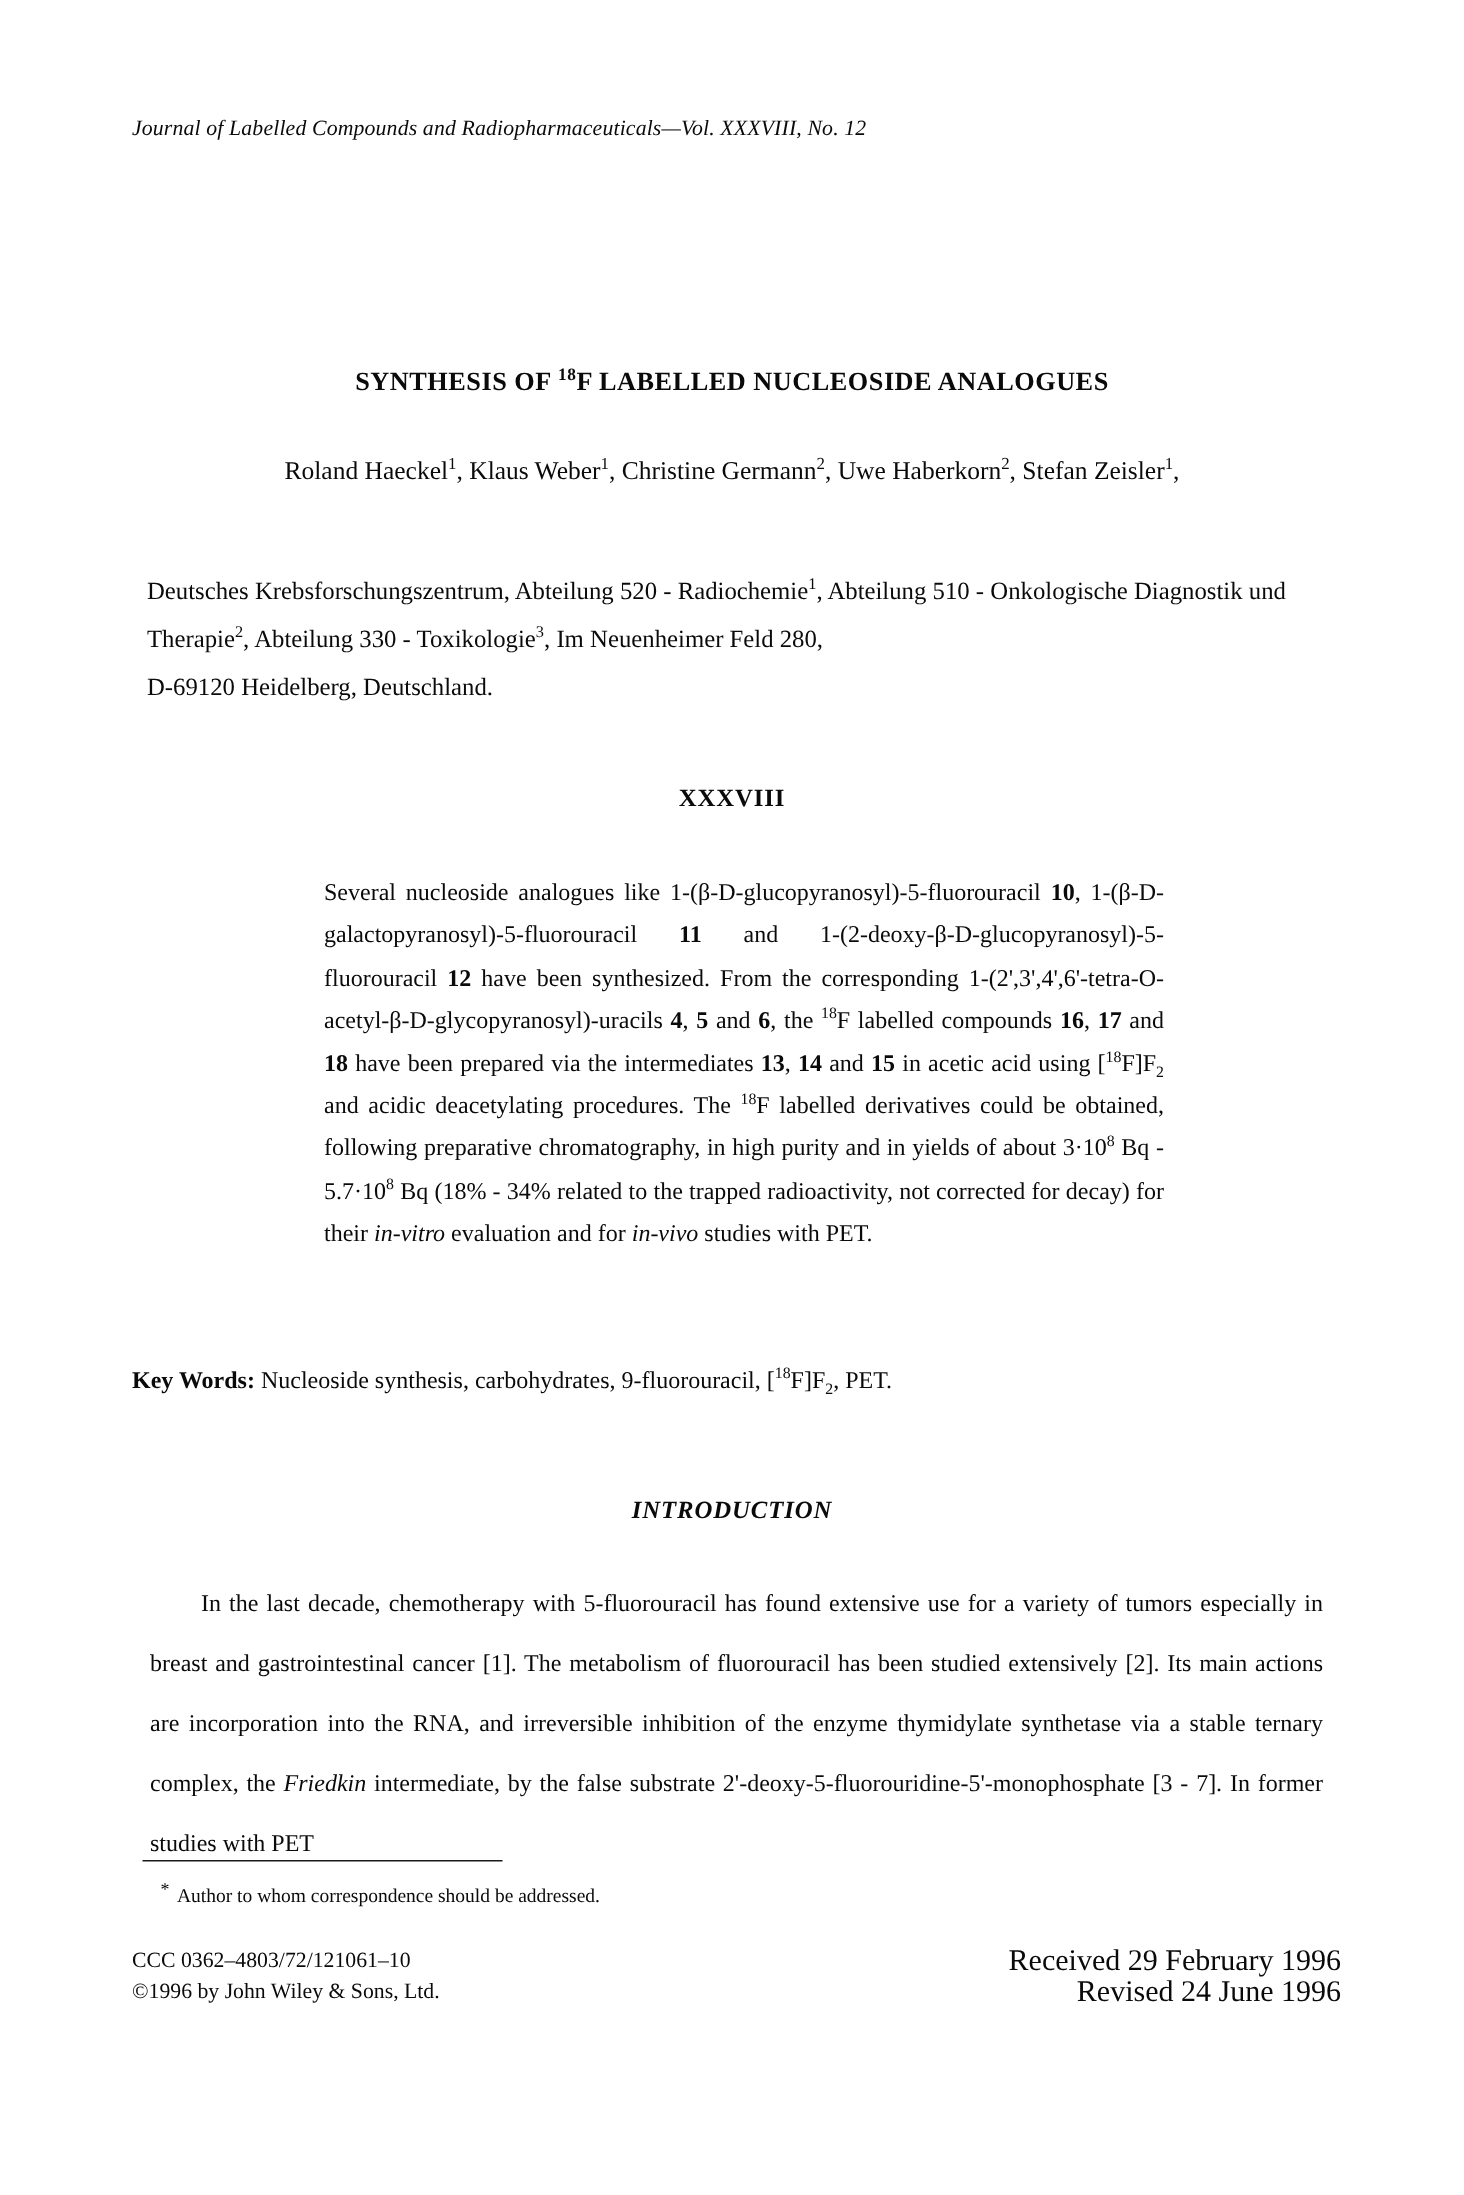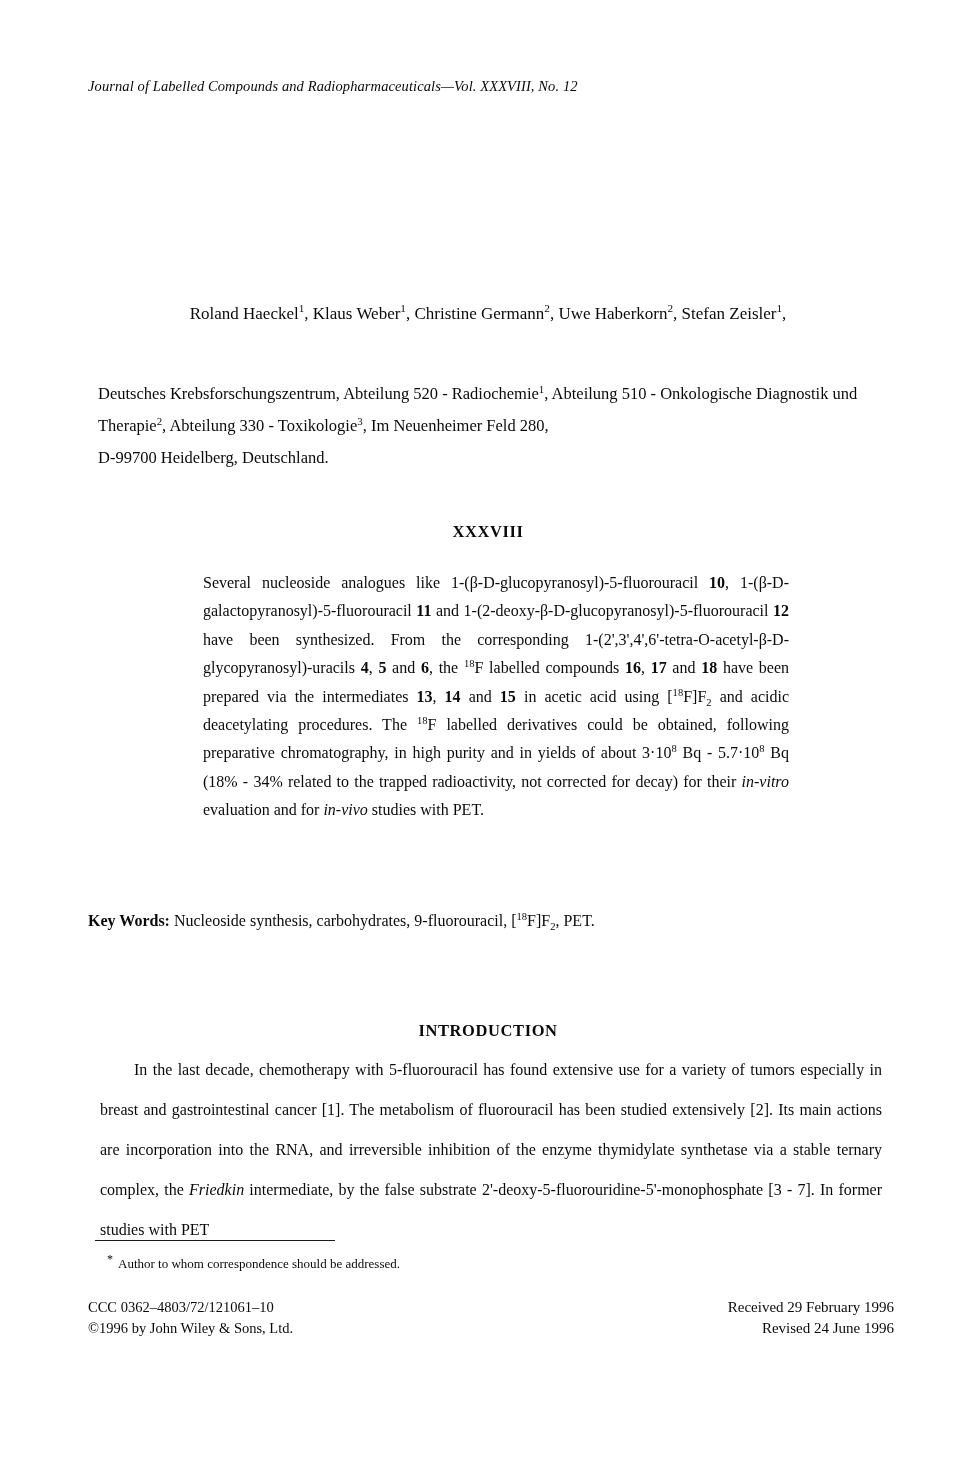--- a/index.html
+++ b/index.html
@@ -73,34 +73,34 @@
   .section-heading {
     position: absolute;
     width: 800px;
     left: 88px;
     text-align: center;
     font-size: 16.5px;
     font-weight: bold;
     letter-spacing: 0.6px;
   }
   .section-heading.summary { top: 508px; }
-  .section-heading.introduction { top: 1007px; }
+  .section-heading.introduction { top: 983px; font-style: italic; }
 
   
   .abstract {
     position: absolute;
     left: 200px;
     top: 566px;
     width: 592px;
     text-align: justify;
     text-justify: inter-word;
     font-size: 16px;
     line-height: 28.4px;
   }
-  .abstract p { margin: 3px; }
+  .abstract p { margin: 16px; }
 
   
   .keywords {
     position: absolute;
     left: 88px;
     top: 908px;
     width: 800px;
     font-size: 16px;
     line-height: 26px;
   }
@@ -150,43 +150,44 @@
     left: 88px;
     top: 1297px;
     font-size: 14.5px;
     line-height: 21px;
   }
   .colophon-right {
     position: absolute;
     right: 82px;
     top: 1297px;
     text-align: right;
-    font-size: 15px;
+    font-size: 20px;
     line-height: 21px;
   }
 
   sup { font-size: 0.66em; vertical-align: super; line-height: 0; }
   sub { font-size: 0.66em; vertical-align: sub; line-height: 0; }
   .b  { font-weight: bold; }
   .it { font-style: italic; }
   .nowrap { white-space: nowrap; }
 </style>
 </head>
 <body>
 
 <div class="page">
 
   <div class="running-head">Journal of Labelled Compounds and Radiopharmaceuticals—Vol. XXXVIII,  No. 12</div>
 
+  <h1 class="article-title"><span>SYNTHESIS OF </span><sup>18</sup><span>F LABELLED NUCLEOSIDE ANALOGUES</span></h1>
 
   <div class="authors">
     <div><span class="nowrap"><span>Roland Haeckel</span><sup>1</sup><span>, </span></span><span class="nowrap"><span>Klaus Weber</span><sup>1</sup><span>, </span></span><span class="nowrap"><span>Christine Germann</span><sup>2</sup><span>, </span></span><span class="nowrap"><span>Uwe Haberkorn</span><sup>2</sup><span>, </span></span><span class="nowrap"><span>Stefan Zeisler</span><sup>1</sup><span>,</span></span></div>
   </div>
 
-  <div class="affiliation"><span>Deutsches Krebsforschungszentrum, Abteilung 520 - Radiochemie</span><sup>1</sup><span>, Abteilung 510 - Onkologische Diagnostik und Therapie</span><sup>2</sup><span>, Abteilung 330 - Toxikologie</span><sup>3</sup><span>, Im Neuenheimer Feld 280,</span><br><span>D-99700 Heidelberg, Deutschland.</span></div>
+  <div class="affiliation"><span>Deutsches Krebsforschungszentrum, Abteilung 520 - Radiochemie</span><sup>1</sup><span>, Abteilung 510 - Onkologische Diagnostik und Therapie</span><sup>2</sup><span>, Abteilung 330 - Toxikologie</span><sup>3</sup><span>, Im Neuenheimer Feld 280,</span><br><span>D-69120 Heidelberg, Deutschland.</span></div>
 
   <h2 class="section-heading summary">XXXVIII</h2>
 
   <div class="abstract">
     <p><span>Several nucleoside analogues like 1-(β-D-glucopyranosyl)-5-fluorouracil </span><span class="b">10</span><span>, 1-(β-D-galactopyranosyl)-5-fluorouracil </span><span class="b">11</span><span> and 1-(2-deoxy-β-D-glucopyranosyl)-5-fluorouracil </span><span class="b">12</span><span> have been synthesized. From the corresponding 1-(2',3',4',6'-tetra-O-acetyl-β-D-glycopyranosyl)-uracils </span><span class="b">4</span><span>, </span><span class="b">5</span><span> and </span><span class="b">6</span><span>, the </span><sup>18</sup><span>F labelled compounds </span><span class="b">16</span><span>, </span><span class="b">17</span><span> and </span><span class="b">18</span><span> have been prepared via the intermediates </span><span class="b">13</span><span>, </span><span class="b">14</span><span> and </span><span class="b">15</span><span> in acetic acid using [</span><sup>18</sup><span>F]F</span><sub>2</sub><span> and acidic deacetylating procedures. The </span><sup>18</sup><span>F labelled derivatives could be obtained, following preparative chromatography, in high purity and in yields of about 3·10</span><sup>8</sup><span> Bq - 5.7·10</span><sup>8</sup><span> Bq (18% - 34% related to the trapped radioactivity, not corrected for decay) for their </span><span class="it">in-vitro</span><span> evaluation and for </span><span class="it">in-vivo</span><span> studies with PET.</span></p>
   </div>
 
   <div class="keywords"><span class="b">Key Words:</span><span> Nucleoside synthesis, carbohydrates, 9-fluorouracil, [</span><sup>18</sup><span>F]F</span><sub>2</sub><span>, PET.</span></div>
 
   <h2 class="section-heading introduction">INTRODUCTION</h2>

